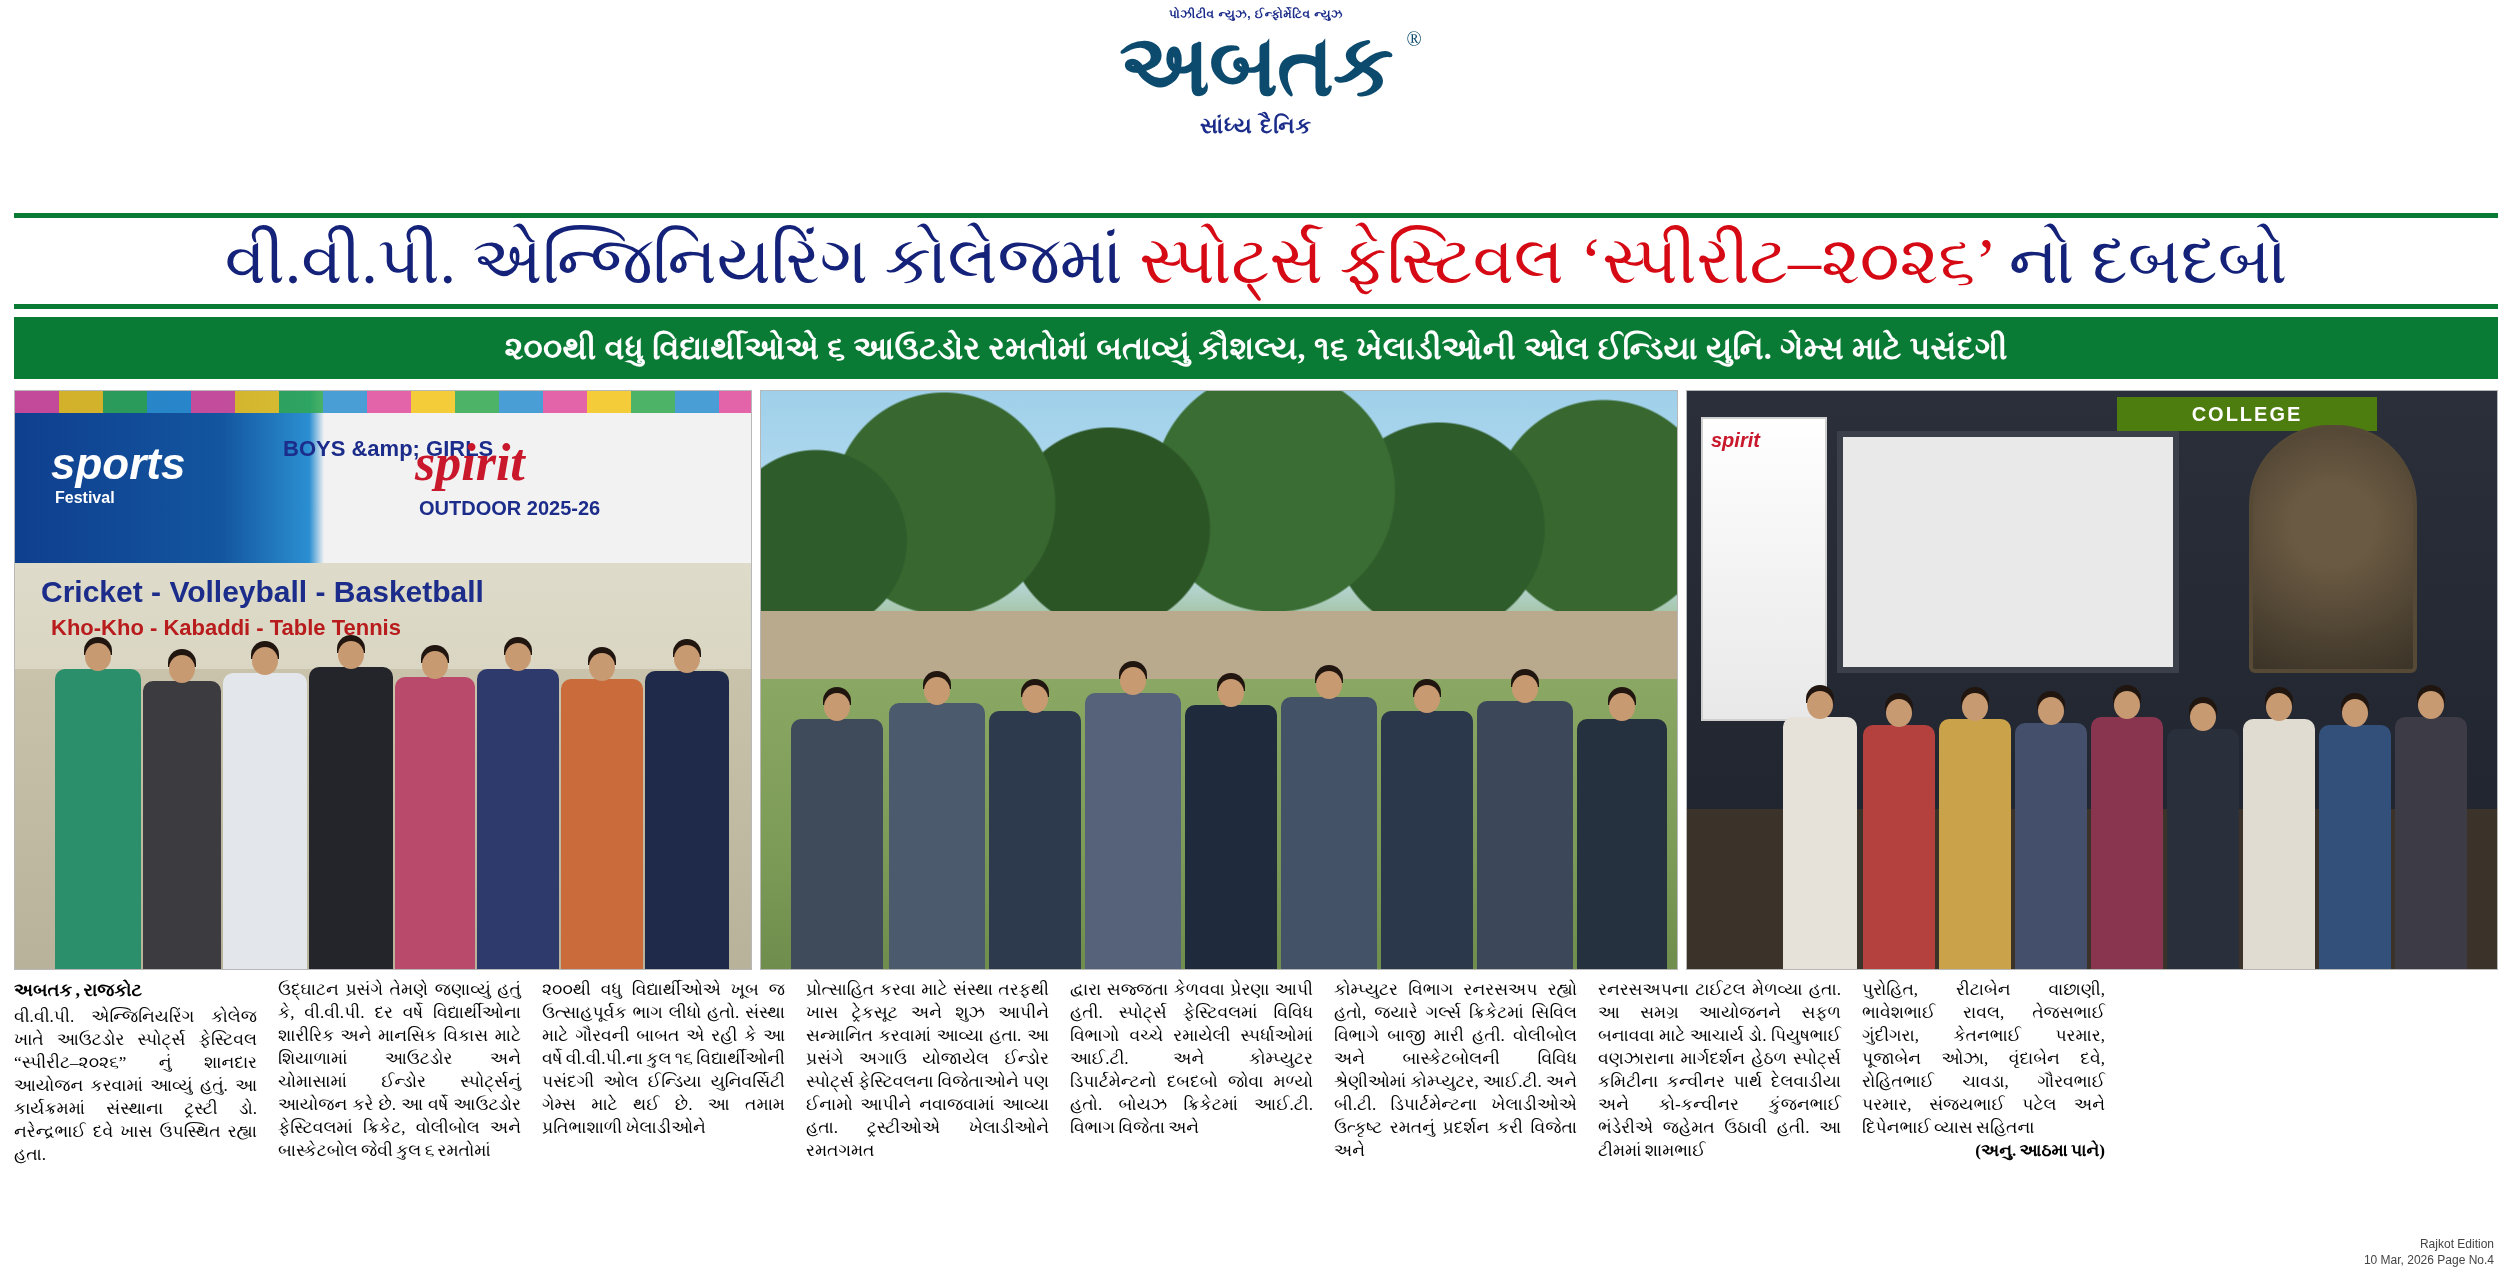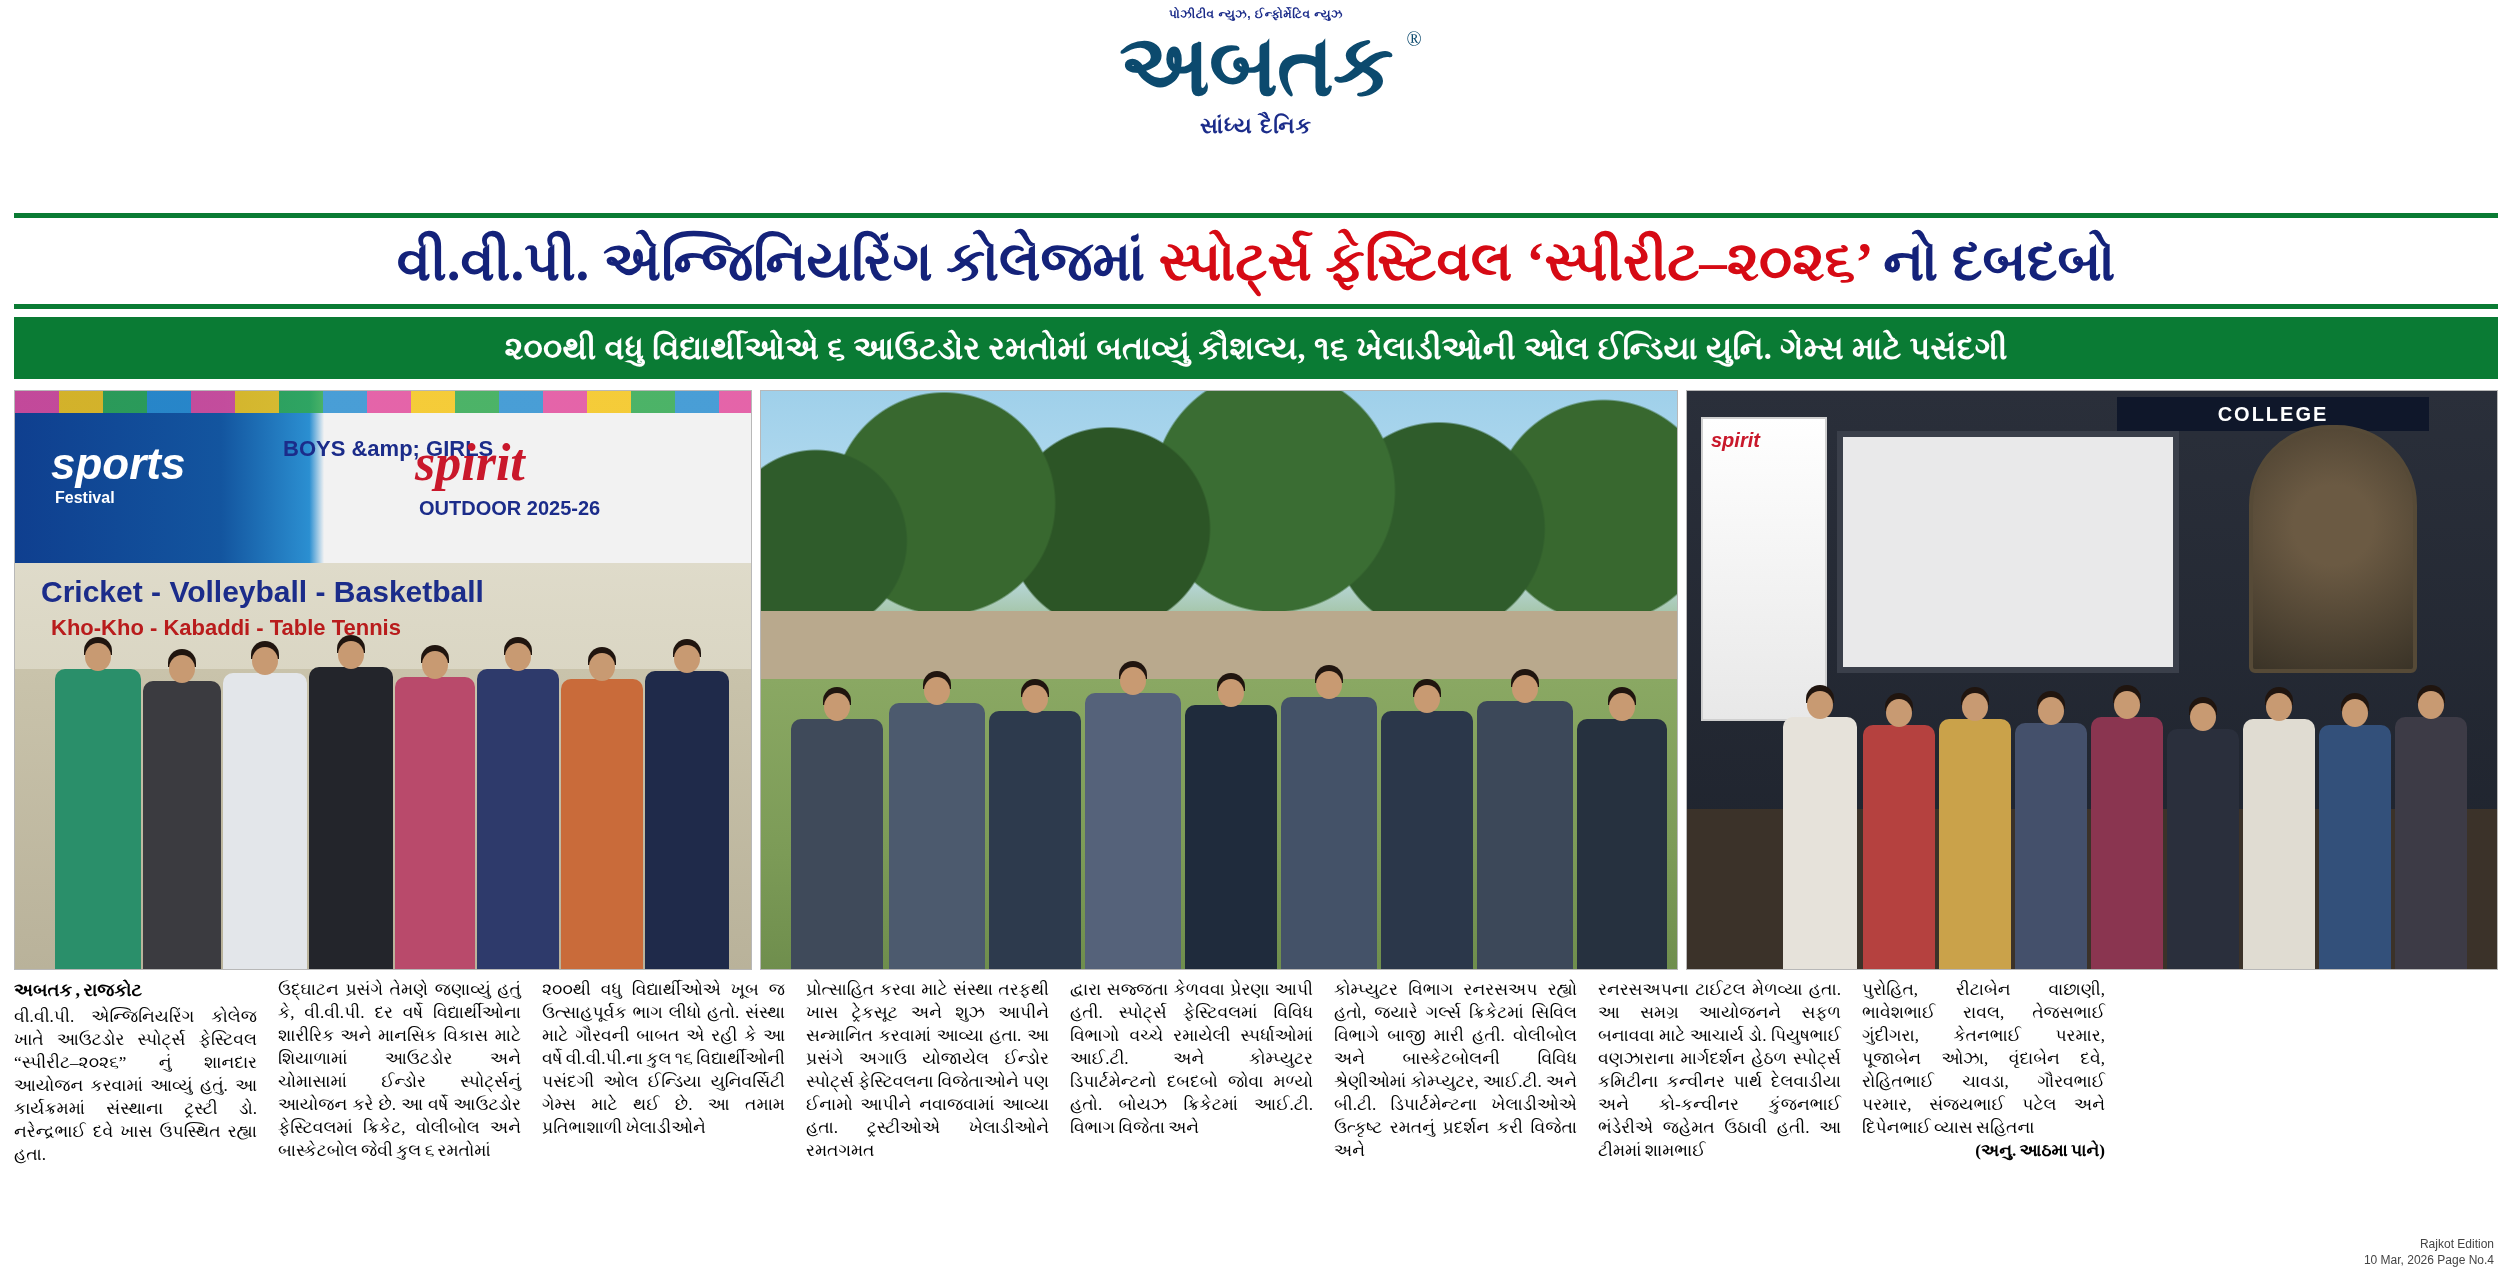--- a/index.html
+++ b/index.html
@@ -82,22 +82,22 @@
     border-top: 5px solid #0a7b34;
     border-bottom: 5px solid #0a7b34;
     box-sizing: border-box;
     display: flex;
     align-items: center;
     justify-content: center;
     background: #fff;
   }
   .headline {
     font-family: "Liberation Serif", serif;
-    font-weight: bold;
-    font-size: 55px;
+    font-weight: normal;
+    font-size: 66px;
     line-height: 1;
     white-space: nowrap;
   }
   .headline .k1 { color: #14227a; }
   .headline .k2 { color: #d60a14; }
   .headline .k3 { color: #14227a; }
 
   
   .subhead-bar {
     position: absolute;
@@ -220,22 +220,22 @@
   .p3-bg { position: absolute; inset: 0; background: linear-gradient(180deg,#2a2f3a 0%, #1d222c 100%); }
   .p3-screen { position: absolute; left: 150px; top: 40px; width: 330px; height: 230px;
     background: #e9e9ea; border: 6px solid #3a3f4a; }
   .p3-banner { position: absolute; left: 14px; top: 26px; width: 122px; height: 300px;
     background: linear-gradient(180deg,#ffffff 0%, #e8e8e8 100%); border: 2px solid #cfcfcf; }
   .p3-banner-t { position: absolute; left: 8px; top: 10px; font-size: 20px; color:#c9182b; font-weight: bold; font-style: italic;}
   .p3-window { position: absolute; right: 80px; top: 34px; width: 160px; height: 240px;
     background: radial-gradient(circle at 50% 40%, #6b5a43 0 40px, #3a3327 100%);
     border-radius: 80px 80px 6px 6px; border: 4px solid #564a37; }
   .p3-stage { position: absolute; left: 0; bottom: 0; width: 100%; height: 160px; background: #3b3229; }
-  .p3-collegebar { position: absolute; left: 430px; top: 6px; width: 312px; height: 34px;
-    background:#0f172a; color:#fff; font-size:20px; font-weight:bold; text-align:center; line-height:34px; letter-spacing:2px;}
+  .p3-collegebar { position: absolute; left: 430px; top: 6px; width: 260px; height: 34px;
+    background:#4d7c0f; color:#fff; font-size:20px; font-weight:bold; text-align:center; line-height:34px; letter-spacing:2px;}
 
   
   .columns {
     position: absolute;
     left: 14px;
     top: 978px;
     width: 2484px;
     height: 250px;
     display: flex;
     gap: 21px;

